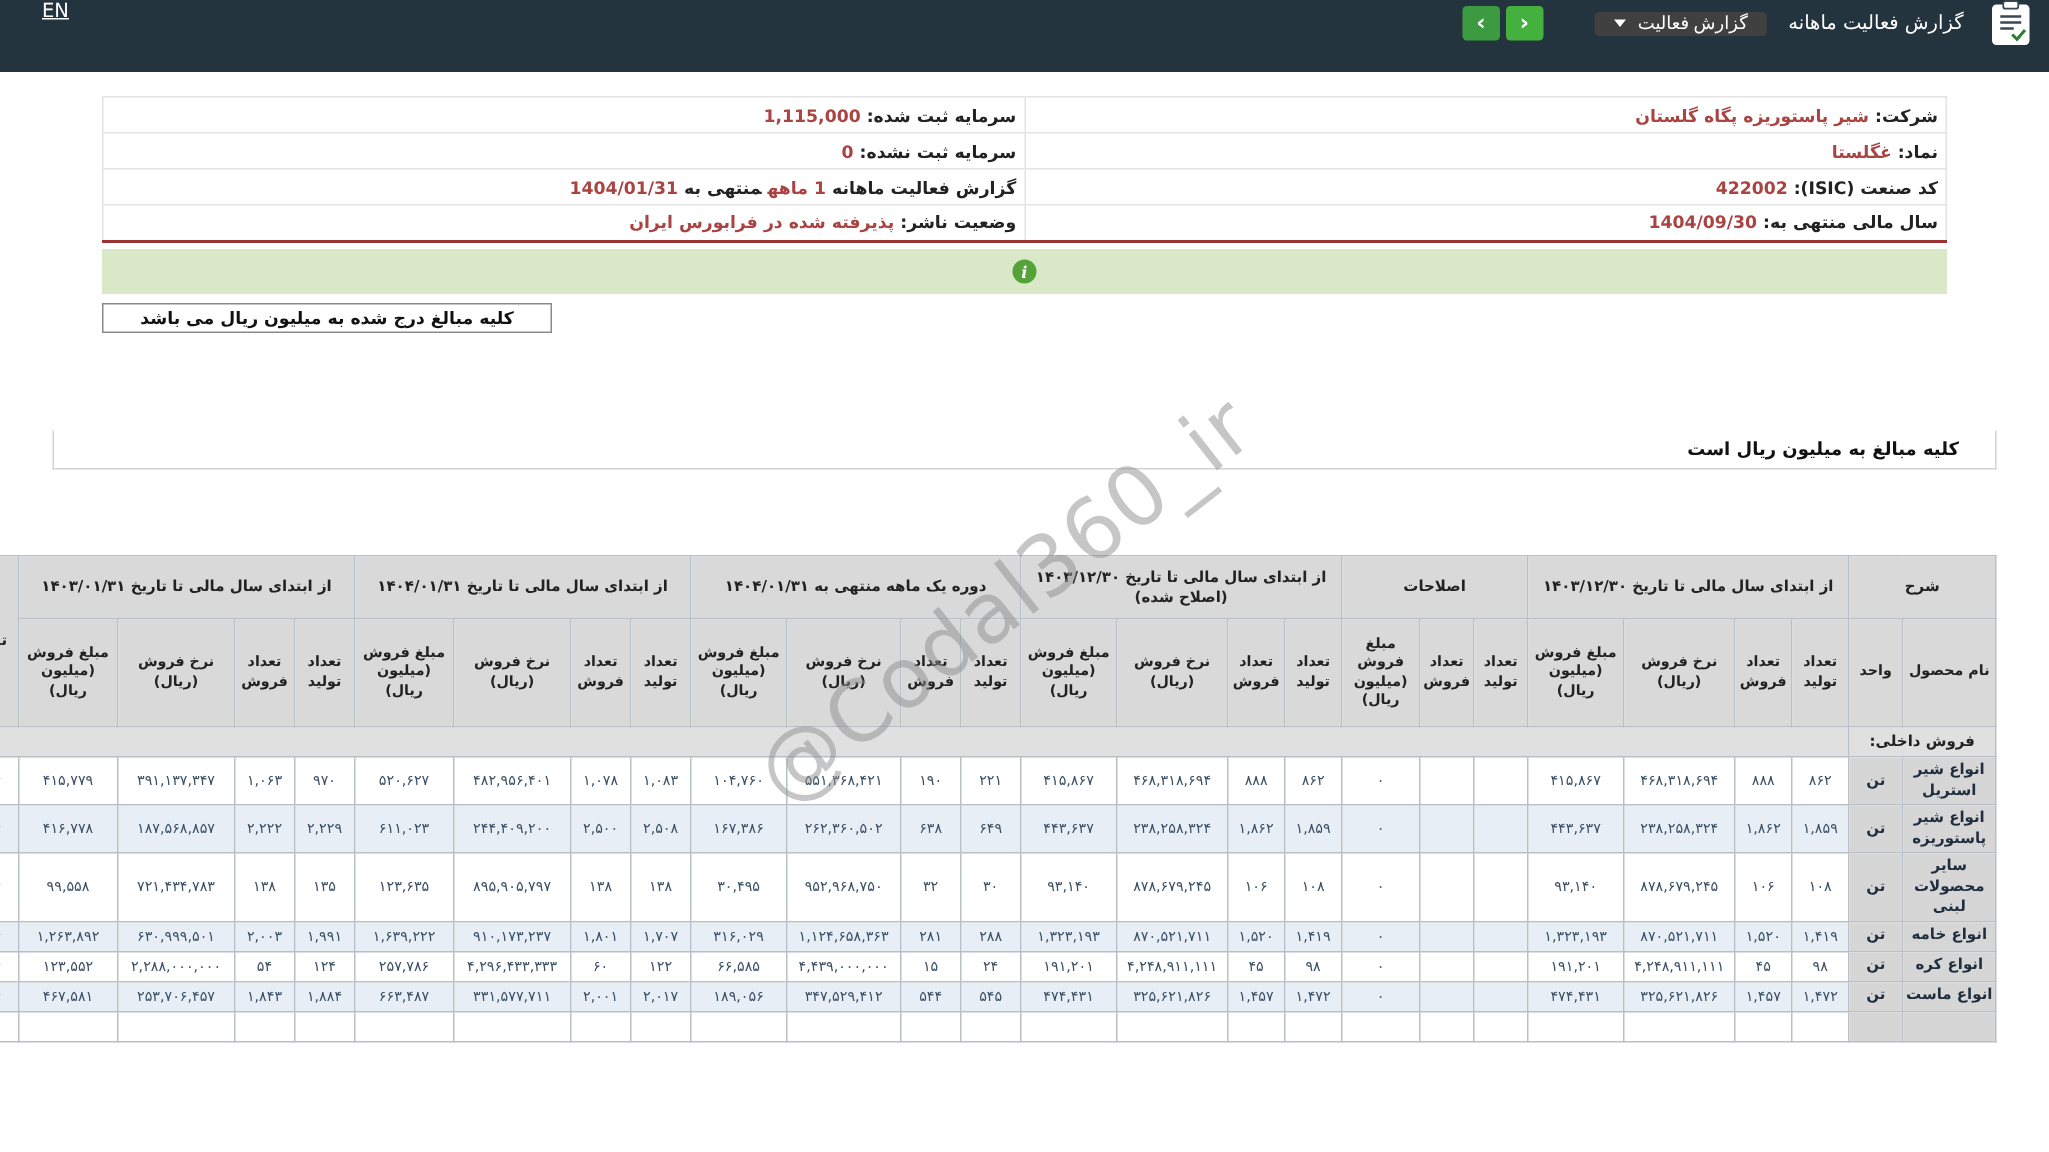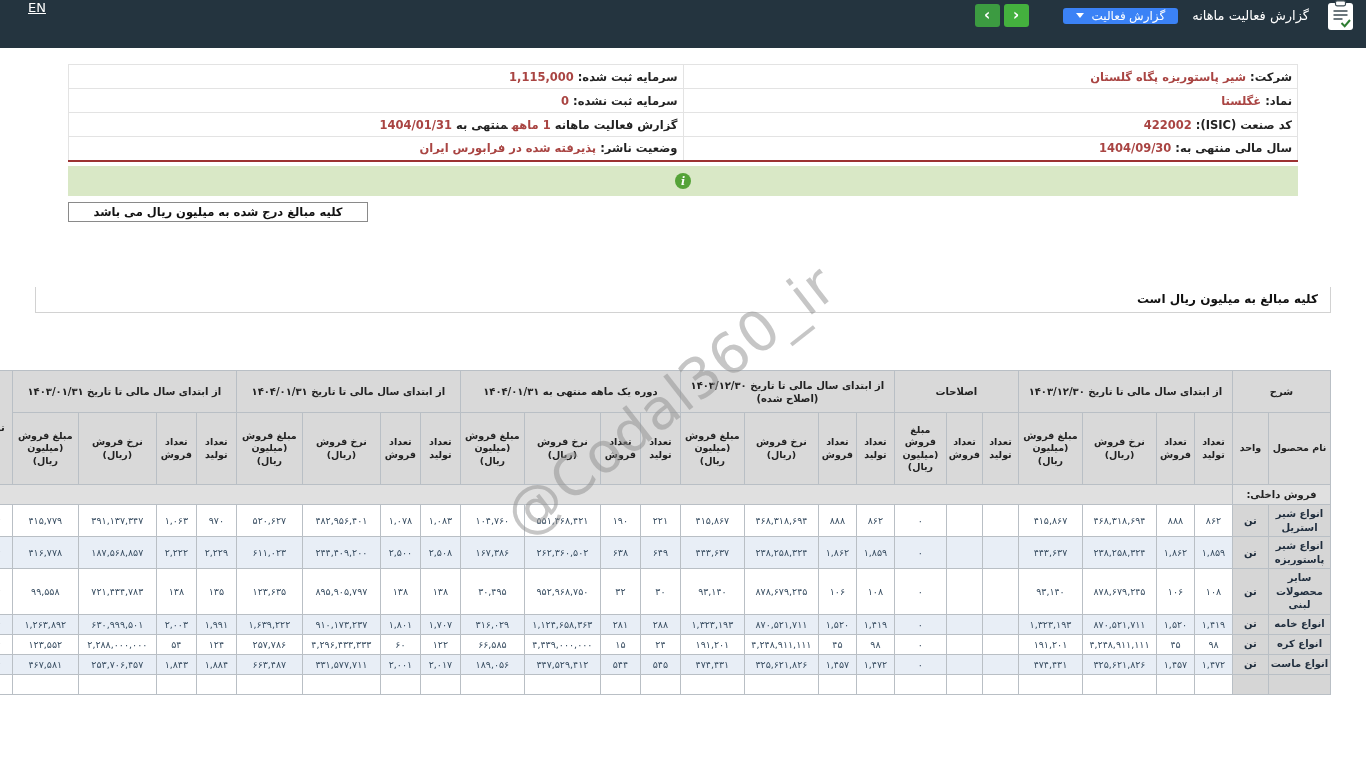--- a/index.html
+++ b/index.html
@@ -9,23 +9,23 @@
   
   .topbar { position:absolute; top:0; left:0; width:1366px; height:48px; background:#24343f;
             display:flex; align-items:flex-start; padding:0 12px 0 28px; z-index:10; }
   .en { color:#fff; font-size:13px; text-decoration:underline; cursor:pointer; }
   .tb-right { margin-left:auto; display:flex; align-items:center; }
   .navbtn { width:25px; height:23px; border:none; border-radius:3px; color:#fff; font-size:15px;
             font-weight:bold; line-height:1; display:flex; align-items:center; justify-content:center;
             cursor:pointer; margin-left:4px; font-family:inherit; }
   .navbtn.prev { background:#3c9b41; }
   .navbtn.next { background:#44b13e; }
-  .repbtn { margin-left:34px; background:#3b82f6; color:#fff; border:none; border-radius:3px;
+  .repbtn { margin-left:34px; background:#404040; color:#fff; border:none; border-radius:3px;
             height:16px; padding:0 13px; font-size:12px; display:flex; align-items:center; gap:8px;
-            cursor:pointer; font-family:Liberation Sans, sans-serif; }
+            cursor:pointer; font-family:Liberation Serif, serif; }
   .caret { width:0; height:0; border-left:4px solid transparent; border-right:4px solid transparent;
            border-top:5px solid #fff; }
   .tb-title { color:#fff; font-size:13px; margin:0 10px 0 14px; }
   .clip { margin-left:8px; cursor:pointer; display:flex; }
 
   
   .info { position:absolute; top:64px; left:68px; width:1230px; border-collapse:collapse;
           direction:rtl; border-bottom:2px solid #9c3232; background:#fff; }
   .info td { width:50%; border:1px solid #e3e3e3; height:24px; padding:2px 5px; font-size:11.5px;
              vertical-align:middle; white-space:nowrap; }
@@ -49,21 +49,21 @@
   
   .watermark { position:absolute; left:400px; top:368px; width:540px; text-align:center;
                font-size:56px; color:#8f8f8f; opacity:.5; transform:rotate(-38deg); z-index:40;
                pointer-events:none; white-space:nowrap; letter-spacing:1px; }
 
   
   .prod { position:absolute; top:287px; right:35px; width:1296px; direction:rtl; }
   .sec-title { background:#2ba7bc; color:#fff; font-size:12.5px; font-weight:bold; height:22px;
                line-height:22px; padding-right:10px; }
   .sec-sub { border:1px solid #d2d2d2; border-top:none; background:#fff; font-size:12px;
-             font-weight:bold; height:26px; line-height:24px; padding-right:12px; color:#111; }
+             font-weight:bold; height:26px; line-height:24px; padding-right:24px; color:#111; }
 
   .bigtable { position:absolute; top:83px; right:0; width:1378px; border-collapse:collapse;
               table-layout:fixed; background:#fff; }
   .bigtable th, .bigtable td { border:1px solid #b9bfc5; text-align:center; vertical-align:middle;
               padding:2px 1px; overflow:hidden; }
   .bigtable th { background:#d9d9d9; font-weight:bold; color:#222; font-size:10px; line-height:1.3; }
   .bigtable th.group { height:42px; }
   .bigtable th.sub { height:72px; font-size:9.5px; }
   .bigtable td { height:20px; }
   .bigtable td.prod-cell { background:#d6d6d6; font-weight:bold; color:#1f2d3d; font-size:10px; line-height:1.35; }

